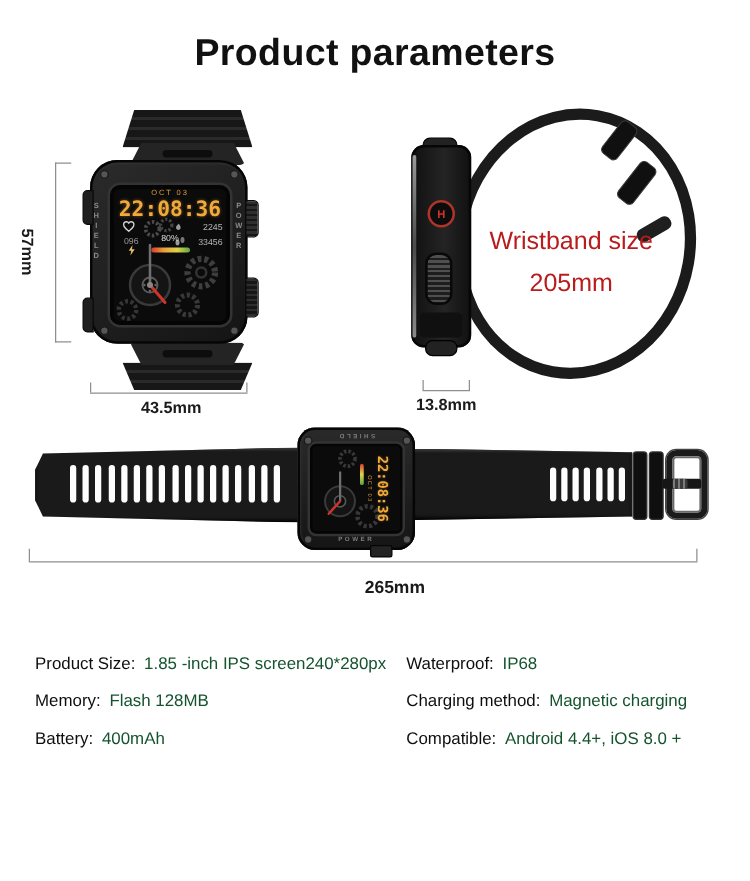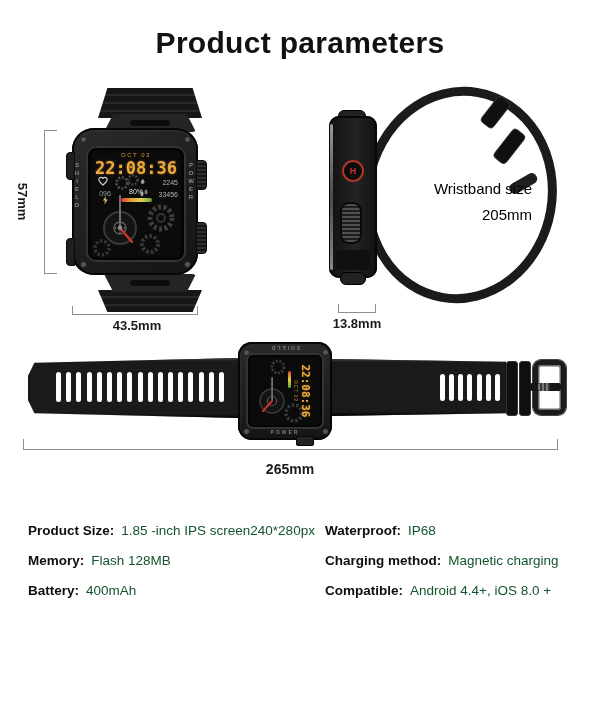--- a/index.html
+++ b/index.html
@@ -55,21 +55,21 @@
   .side-strip{left:330px;top:124px;width:3px;height:146px;border-radius:2px;
               background:linear-gradient(180deg,#9a9a9a,#4a4a4a 50%,#8a8a8a);}
   .side-lug{left:338px;top:110px;width:26px;height:12px;background:#222;border-radius:6px;border:1px solid #000;}
   .side-lug-b{left:340px;top:272px;width:24px;height:11px;background:#222;border-radius:6px;border:1px solid #000;}
   .sensor-h{left:342px;top:160px;width:18px;height:18px;border-radius:50%;background:#0c0c0c;
             border:2.5px solid #b03428;color:#cf342b;font-size:9px;font-weight:bold;
             display:flex;align-items:center;justify-content:center;}
   .grille{left:340px;top:202px;width:22px;height:42px;border-radius:9px;border:2px solid #090909;
           background:repeating-linear-gradient(0deg,#4f4f4f 0 2px,#1d1d1d 2px 4px);box-sizing:border-box;}
   .side-seg{left:336px;top:250px;width:34px;height:20px;background:#101010;border-radius:4px;}
-  .wristband-note{left:382px;top:176px;width:150px;text-align:right;font-size:15px;color:#000000;line-height:1.7;}
+  .wristband-note{left:382px;top:176px;width:150px;text-align:center;font-size:20px;color:#b91c1c;line-height:1.7;}
 
   
   .strap-left{left:28px;top:358px;width:212px;height:60px;background:#1a1a1a;border-radius:12px 0 0 12px;
               clip-path:polygon(0 30%,3% 8%,100% 0,100% 100%,3% 92%,0 70%);
               box-shadow:inset 0 2px 2px #383838, inset 0 -2px 3px #000;}
   .strap-right{left:330px;top:359px;width:176px;height:57px;background:#1a1a1a;
                clip-path:polygon(0 0,100% 5%,100% 95%,0 100%);
                box-shadow:inset 0 2px 2px #383838, inset 0 -2px 3px #000;}
   .slots{display:flex;justify-content:space-between;}
   .slots-left{left:56px;top:372px;width:168px;height:30px;}
@@ -96,21 +96,21 @@
                   color:#7d7d7d;font-weight:bold;transform:rotate(180deg);}
   .flat-bezel-bottom{left:238px;top:429px;width:94px;text-align:center;font-size:5px;letter-spacing:2px;
                      color:#7d7d7d;font-weight:bold;}
   .flat-crown{left:296px;top:436px;width:16px;height:8px;background:#232323;border-radius:2px;border:1px solid #050505;}
 
   
   .spec-col{width:300px;}
   .spec-col-left{left:28px;top:522px;}
   .spec-col-right{left:325px;top:522px;}
   .spec-row{margin-bottom:11.5px;font-size:13.5px;line-height:18.5px;white-space:nowrap;}
-  .spec-label{font-weight:bold;color:#0e0e0e;margin-right:7px;}
+  .spec-label{font-weight:normal;color:#0e0e0e;margin-right:7px;}
   .spec-value{color:#14532d;}
 </style>
 </head>
 <body>
 
 <div id="canvas">
 
   <div class="abs page-title">Product parameters</div>
 
   <div>
@@ -282,21 +282,21 @@
     <div class="abs flat-crown"></div>
     <div class="abs screw" style="left:243px;top:349px;"></div>
     <div class="abs screw" style="left:322px;top:349px;"></div>
     <div class="abs screw" style="left:243px;top:428px;"></div>
     <div class="abs screw" style="left:322px;top:428px;"></div>
 
     <div>
       <div class="abs dline" style="left:23px;top:449px;width:535px;height:1px;"></div>
       <div class="abs dline" style="left:23px;top:439px;width:1px;height:10px;"></div>
       <div class="abs dline" style="left:557px;top:439px;width:1px;height:10px;"></div>
-      <div class="abs dim-label" style="left:240px;top:461px;width:100px;font-size:14px;">265mm</div>
+      <div class="abs dim-label" style="left:240px;top:461px;width:100px;font-size:14px;text-align:right;">265mm</div>
     </div>
   </div>
 
   <div class="abs spec-col spec-col-left">
     <div class="spec-row">
       <span class="spec-label">Product Size:</span><span class="spec-value">1.85 -inch IPS screen240*280px</span>
     </div>
     <div class="spec-row">
       <span class="spec-label">Memory:</span><span class="spec-value">Flash 128MB</span>
     </div>

